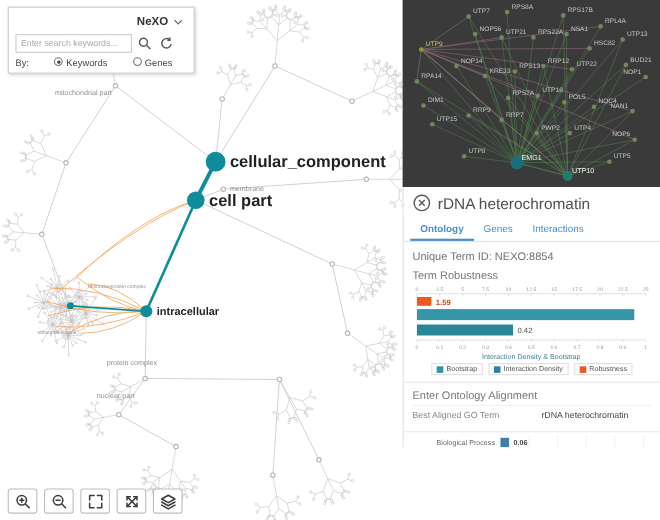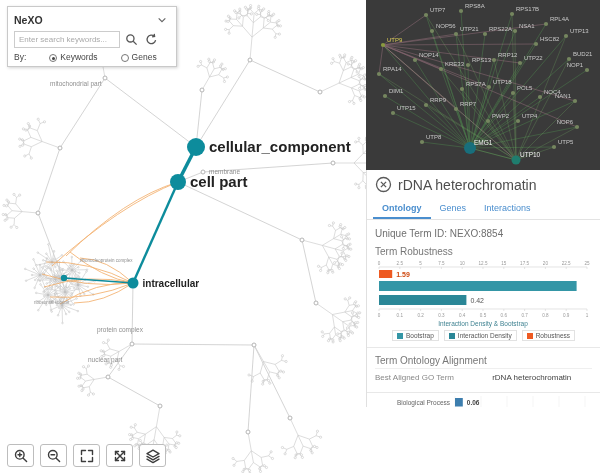--- a/index.html
+++ b/index.html
@@ -6,30 +6,30 @@
   html,body{width:600px;height:473px;overflow:hidden;background:#fff;
     font-family:"Liberation Sans","DejaVu Sans",sans-serif}
   #stage{position:absolute;left:0;top:0;width:600px;height:473px}
 
   .canvas{position:absolute;left:0;top:0;width:366px;height:473px;background:#fff}
   #tree-svg{position:absolute;left:0;top:0}
 
   
   .search-panel{position:absolute;left:7px;top:6px;width:170px;background:#fff;
     border:1px solid #c9c9c9;box-shadow:1px 1px 3px rgba(0,0,0,.18);padding:4px 6px;z-index:5}
-  .sp-title-row{display:flex;justify-content:space-between;align-items:center}
+  .sp-title-row{display:flex;justify-content:flex-end;align-items:center}
   .sp-title{font-size:10.5px;font-weight:bold;color:#333}
   .sp-input-row{display:flex;align-items:center;gap:3px;margin-top:3px}
   .sp-input{width:106px;height:17px;border:1px solid #ccc;font-size:8px;padding:0 4px;color:#333;
     font-family:inherit}
   .sp-input::placeholder{color:#aaa}
   .icon-btn{background:none;border:none;padding:0;width:17px;height:17px;display:flex;
     align-items:center;justify-content:center;cursor:pointer}
   .sp-by-row{display:flex;align-items:center;gap:23px;margin-top:4px;font-size:8.5px;color:#444}
-  .radio-item{display:flex;align-items:flex-end;gap:3px}
+  .radio-item{display:flex;align-items:flex-start;gap:3px}
   .radio{width:8px;height:8px;border:1px solid #777;border-radius:50%;display:inline-block;position:relative}
   .radio.sel::after{content:"";position:absolute;left:1.5px;top:1.5px;right:1.5px;bottom:1.5px;
     background:#444;border-radius:50%}
 
   
   .toolbar{position:absolute;left:7px;bottom:6px;display:flex;gap:6px;z-index:5}
   .tool-btn{width:27px;height:23px;background:#fff;border:1px solid #bdbdbd;border-radius:3px;
     display:flex;align-items:center;justify-content:center;cursor:pointer;padding:0}
   .tool-btn svg{stroke:#3c3c3c;fill:none;stroke-width:1.4;stroke-linecap:round;stroke-linejoin:round}
 
@@ -1742,21 +1742,21 @@
         <i class="sw" id="sw-dens" style="background: rgb(43, 135, 151);"></i>
         <span>Interaction Density</span>
         </span>
       <span class="leg-item">
         <i class="sw" id="sw-rob" style="background: rgb(238, 90, 34);"></i>
         <span>Robustness</span>
         </span>
     </div>
 
     <div class="hr"></div>
-    <div class="sec-h">Term Ontology Alignment</div>
+    <div class="sec-h">Enter Ontology Alignment</div>
 
     <div class="align-row">
       <span class="al">Best Aligned GO Term</span>
       <span class="av">rDNA heterochromatin</span>
     </div>
 
     <div class="hr"></div>
     <svg id="go-svg" width="218" height="62" viewBox="0 0 218 62">
         <g>
           <line x1="80.0" y1="3" x2="80.0" y2="51" stroke="#f0f0f0" stroke-width="0.7"></line>

